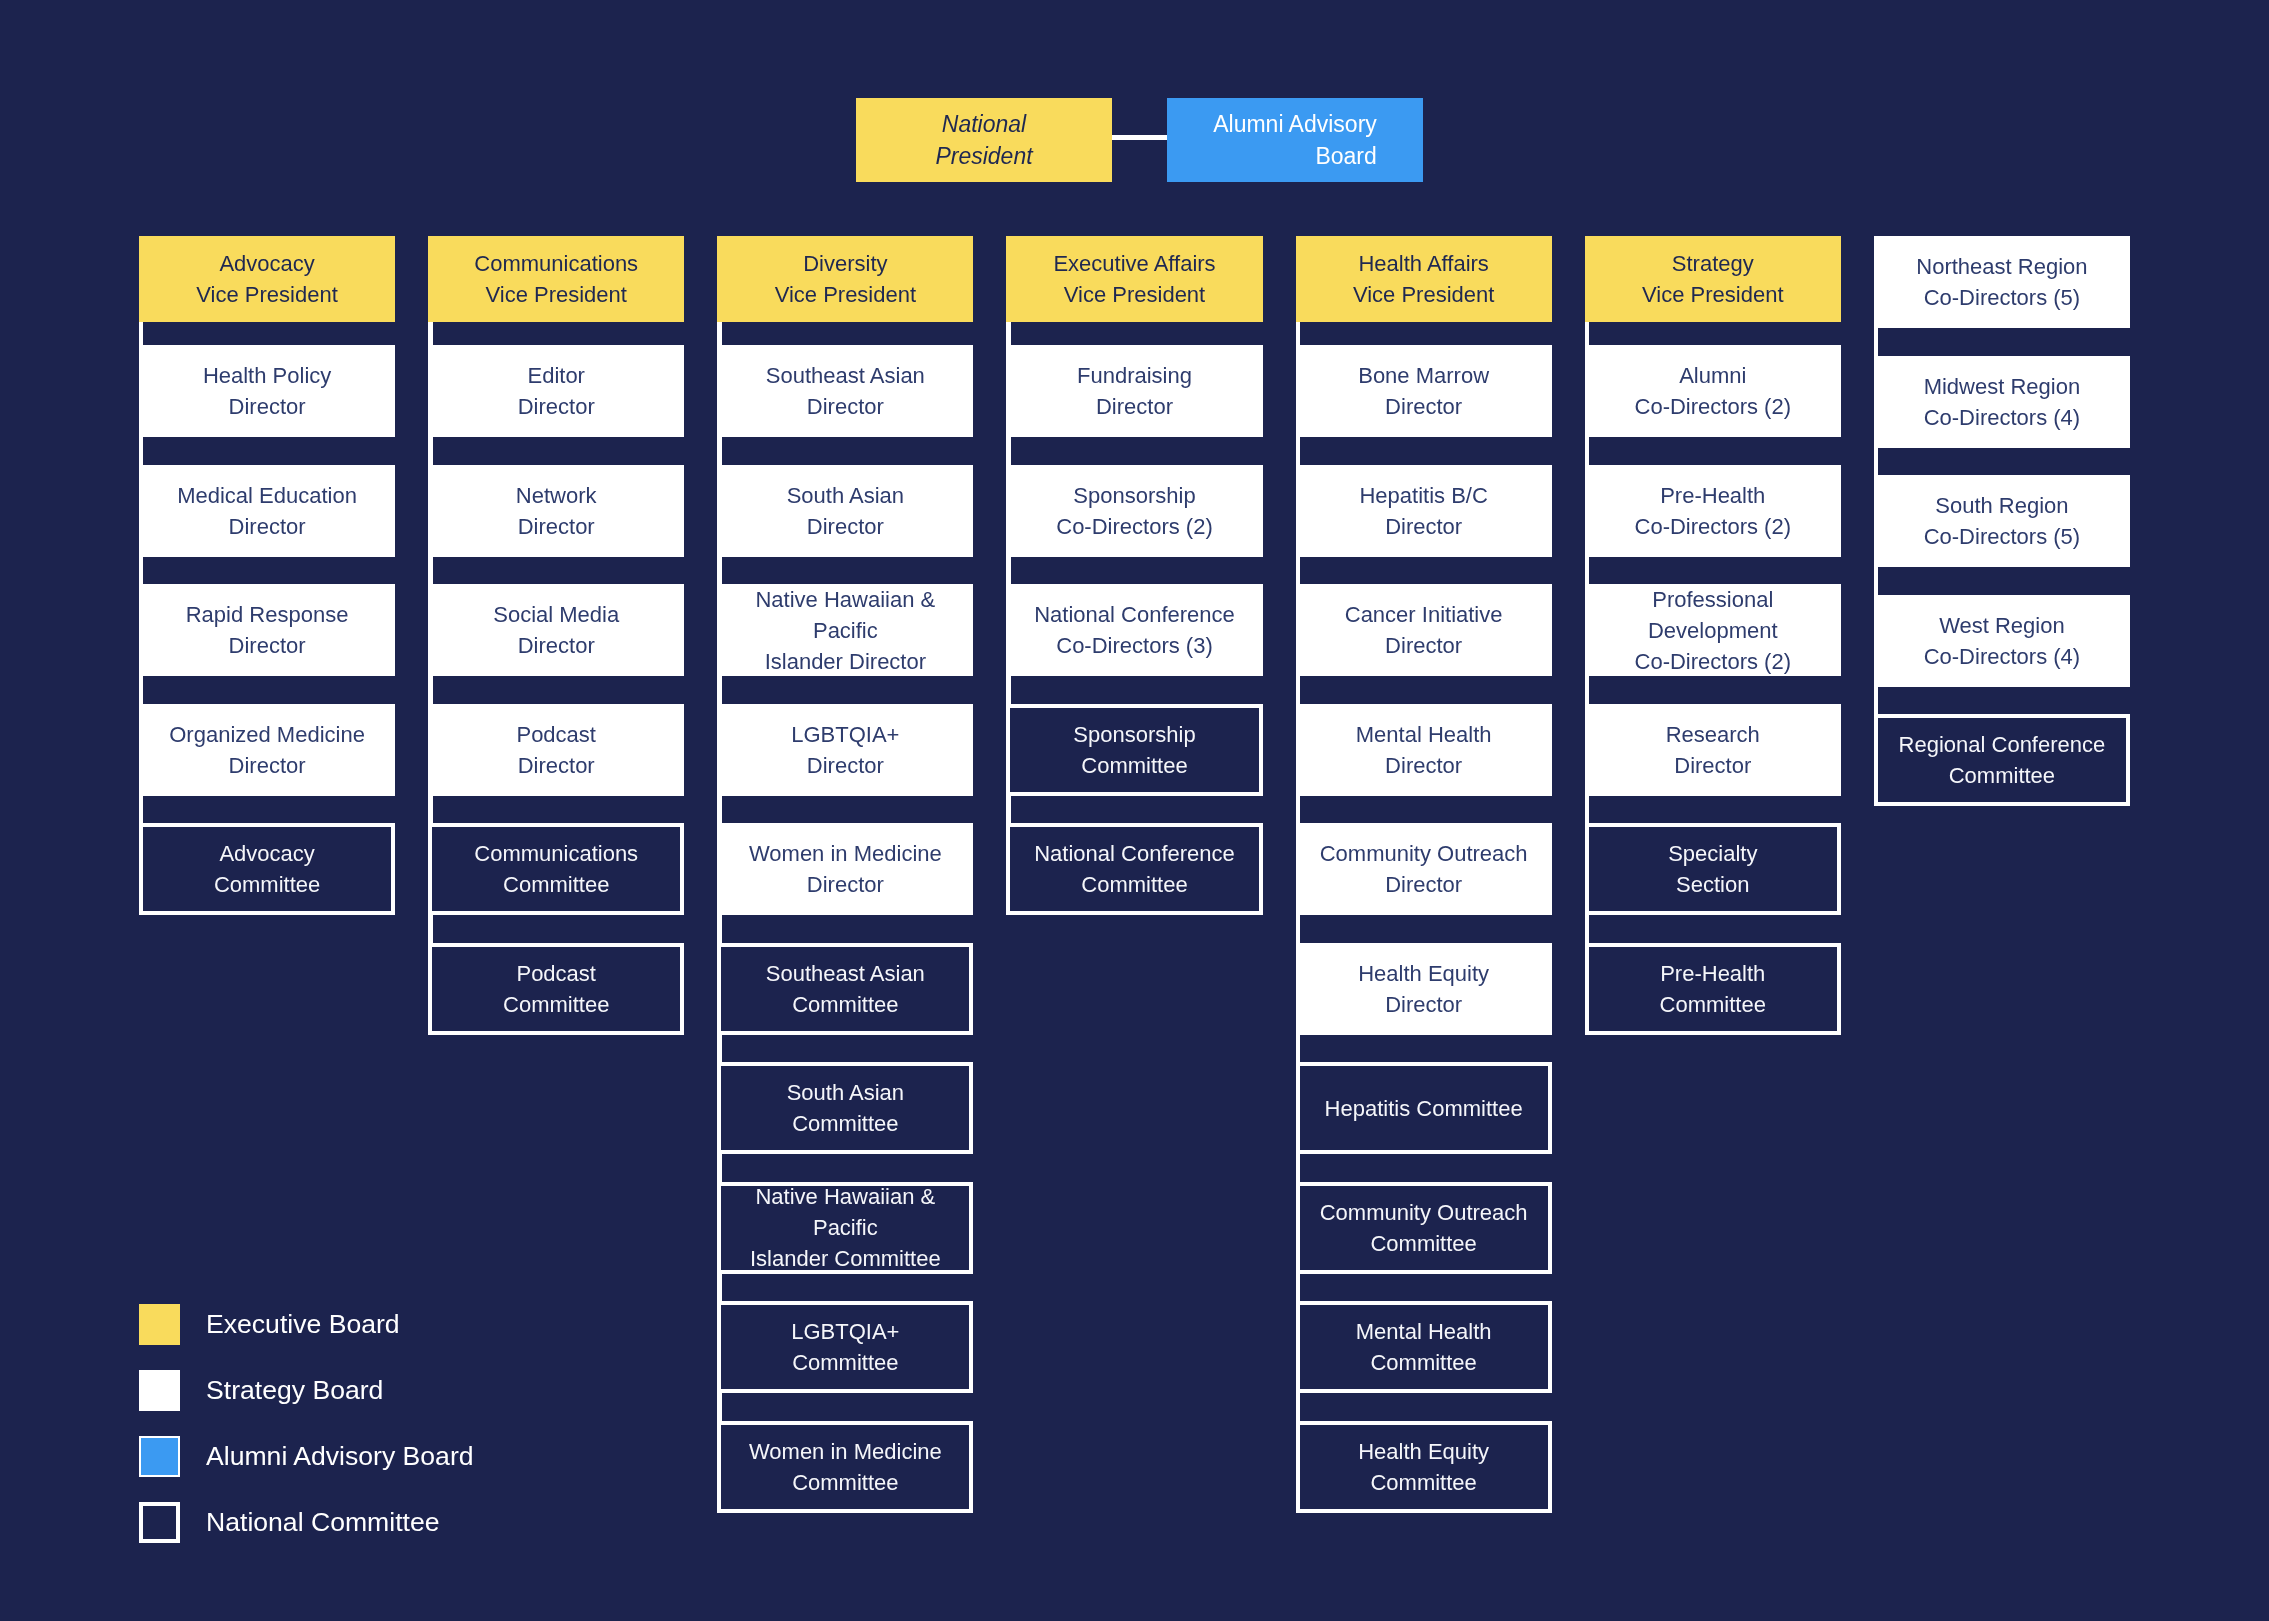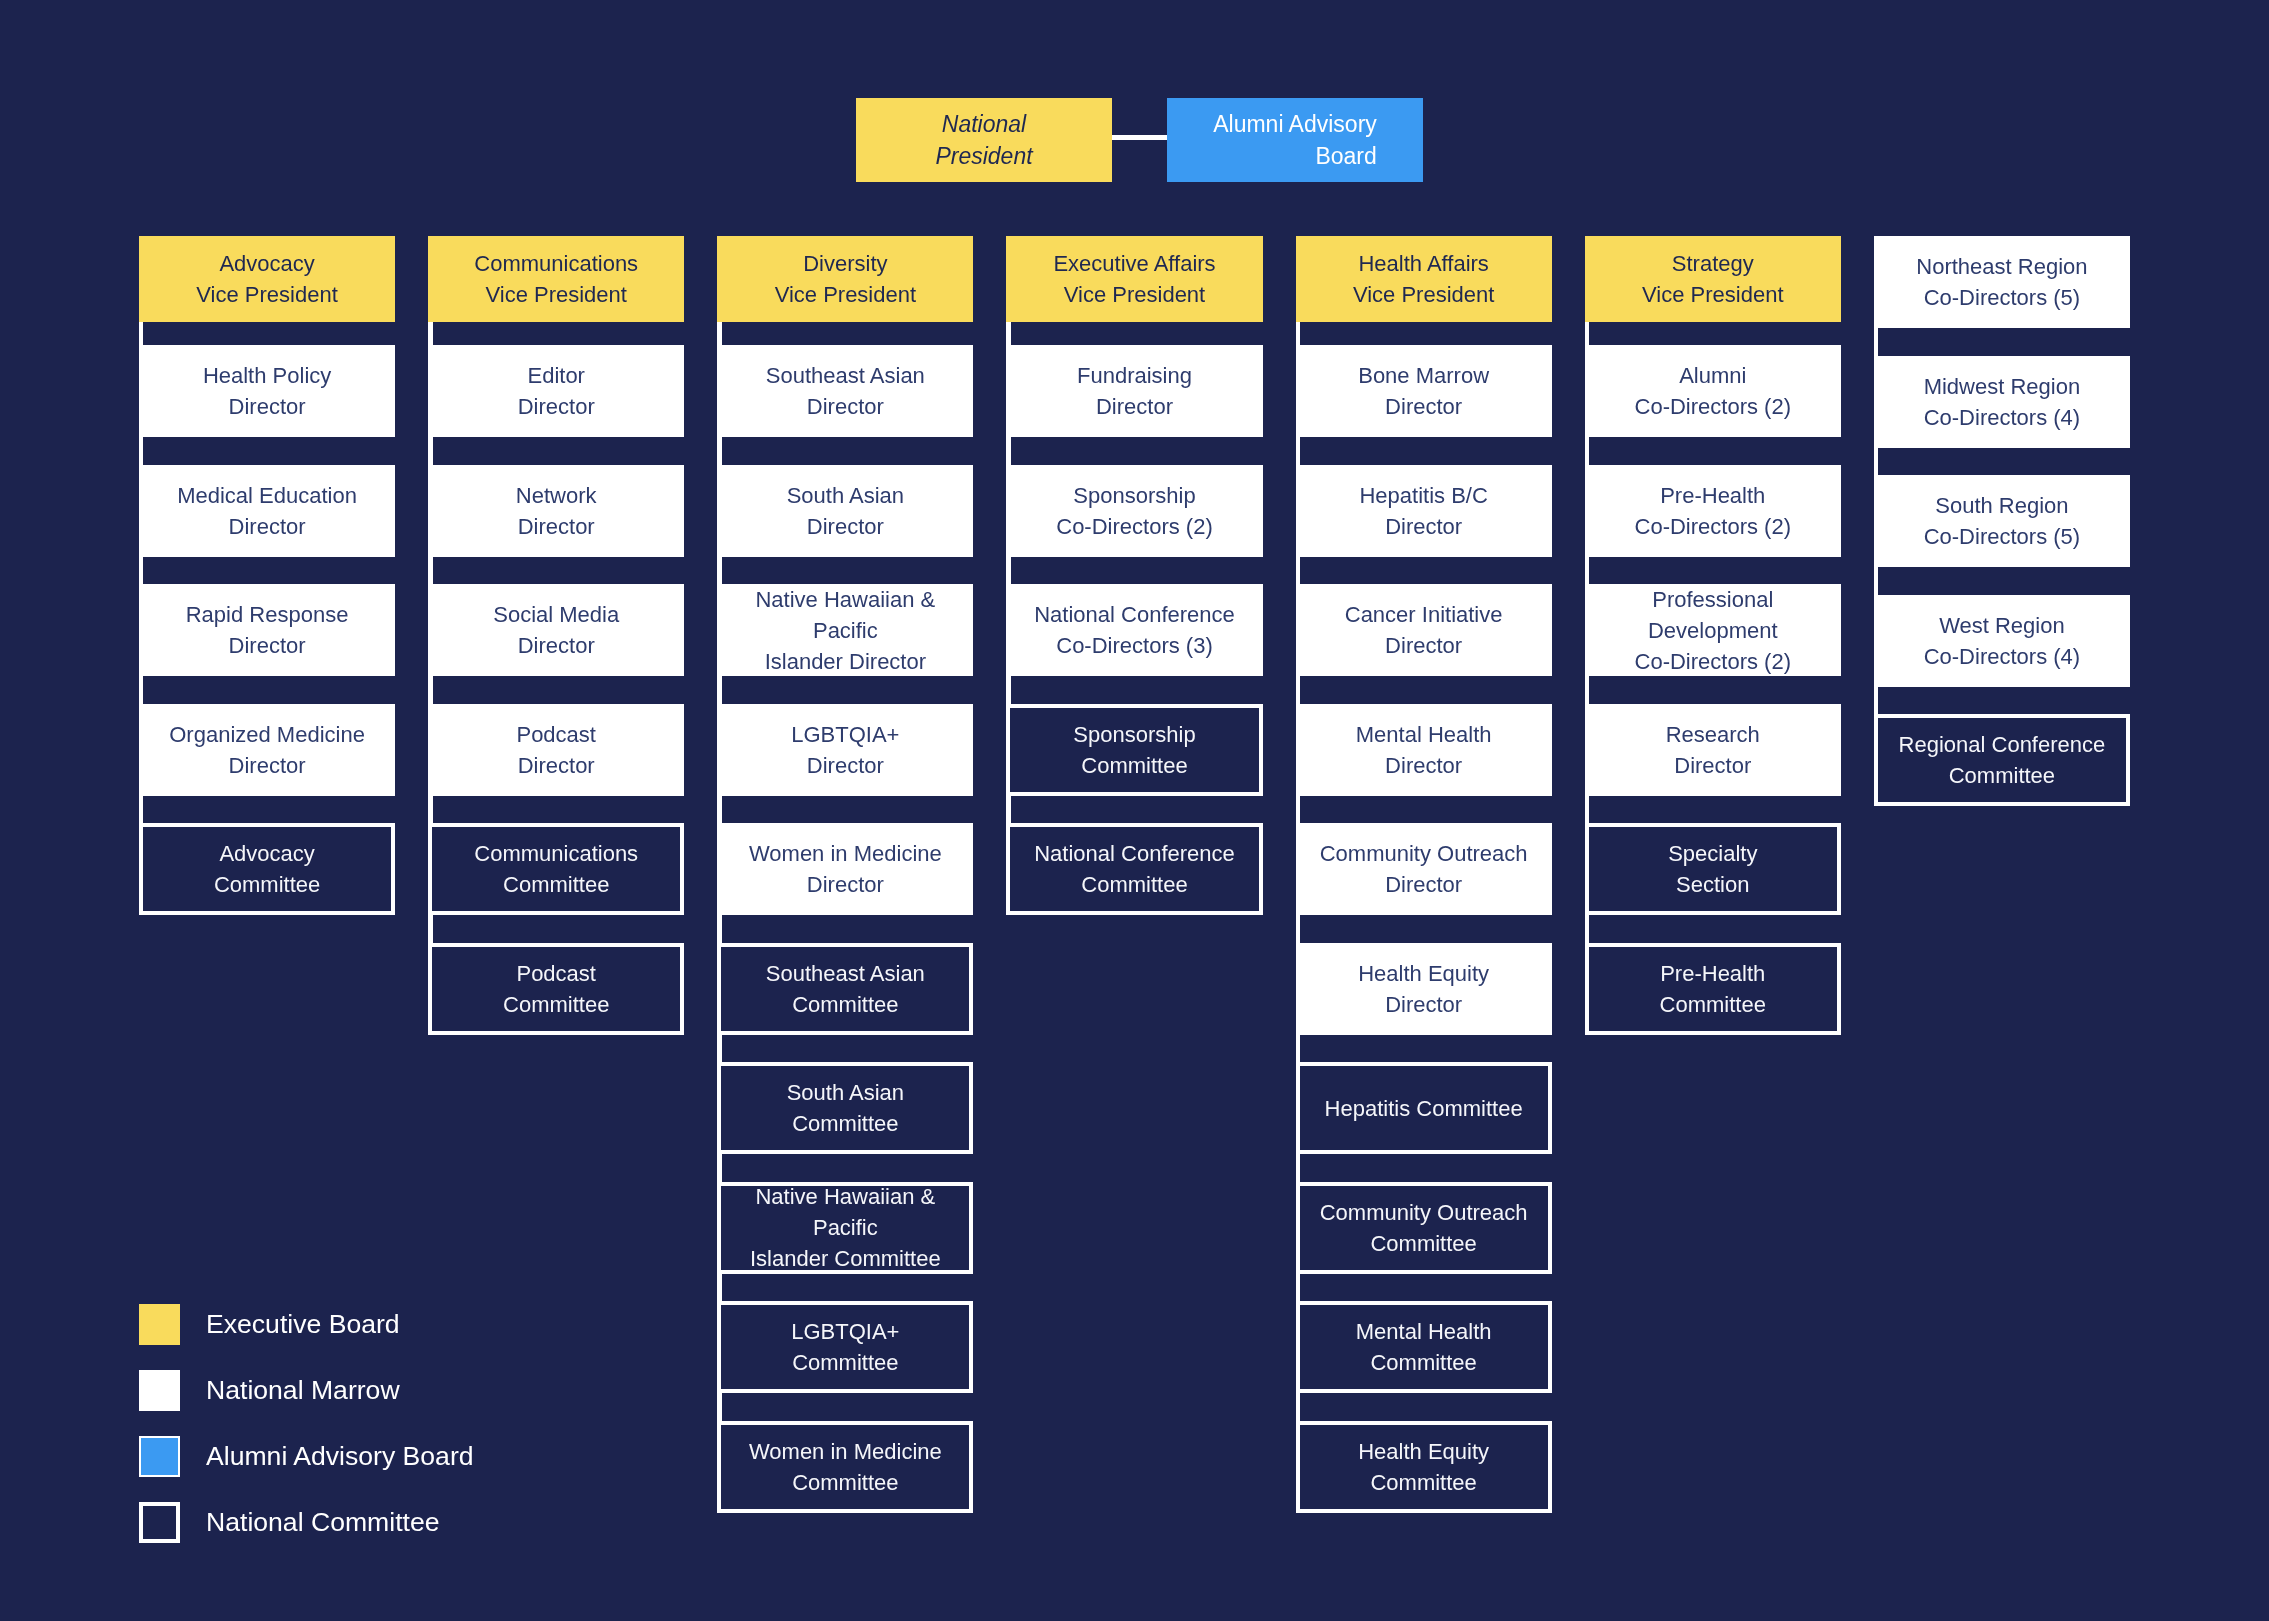--- a/index.html
+++ b/index.html
@@ -223,21 +223,21 @@
       </div>
     </div>
 
   <div class="legend" id="legend">
       <div class="legend-row">
         <div class="swatch executive"></div>
         <div class="legend-label">Executive Board</div>
       </div>
       <div class="legend-row">
         <div class="swatch national-board"></div>
-        <div class="legend-label">National Marrow</div>
+        <div class="legend-label">Strategy Board</div>
       </div>
       <div class="legend-row">
         <div class="swatch alumni"></div>
         <div class="legend-label">Alumni Advisory Board</div>
       </div>
       <div class="legend-row">
         <div class="swatch committee"></div>
         <div class="legend-label">National Committee</div>
       </div>
     </div>

